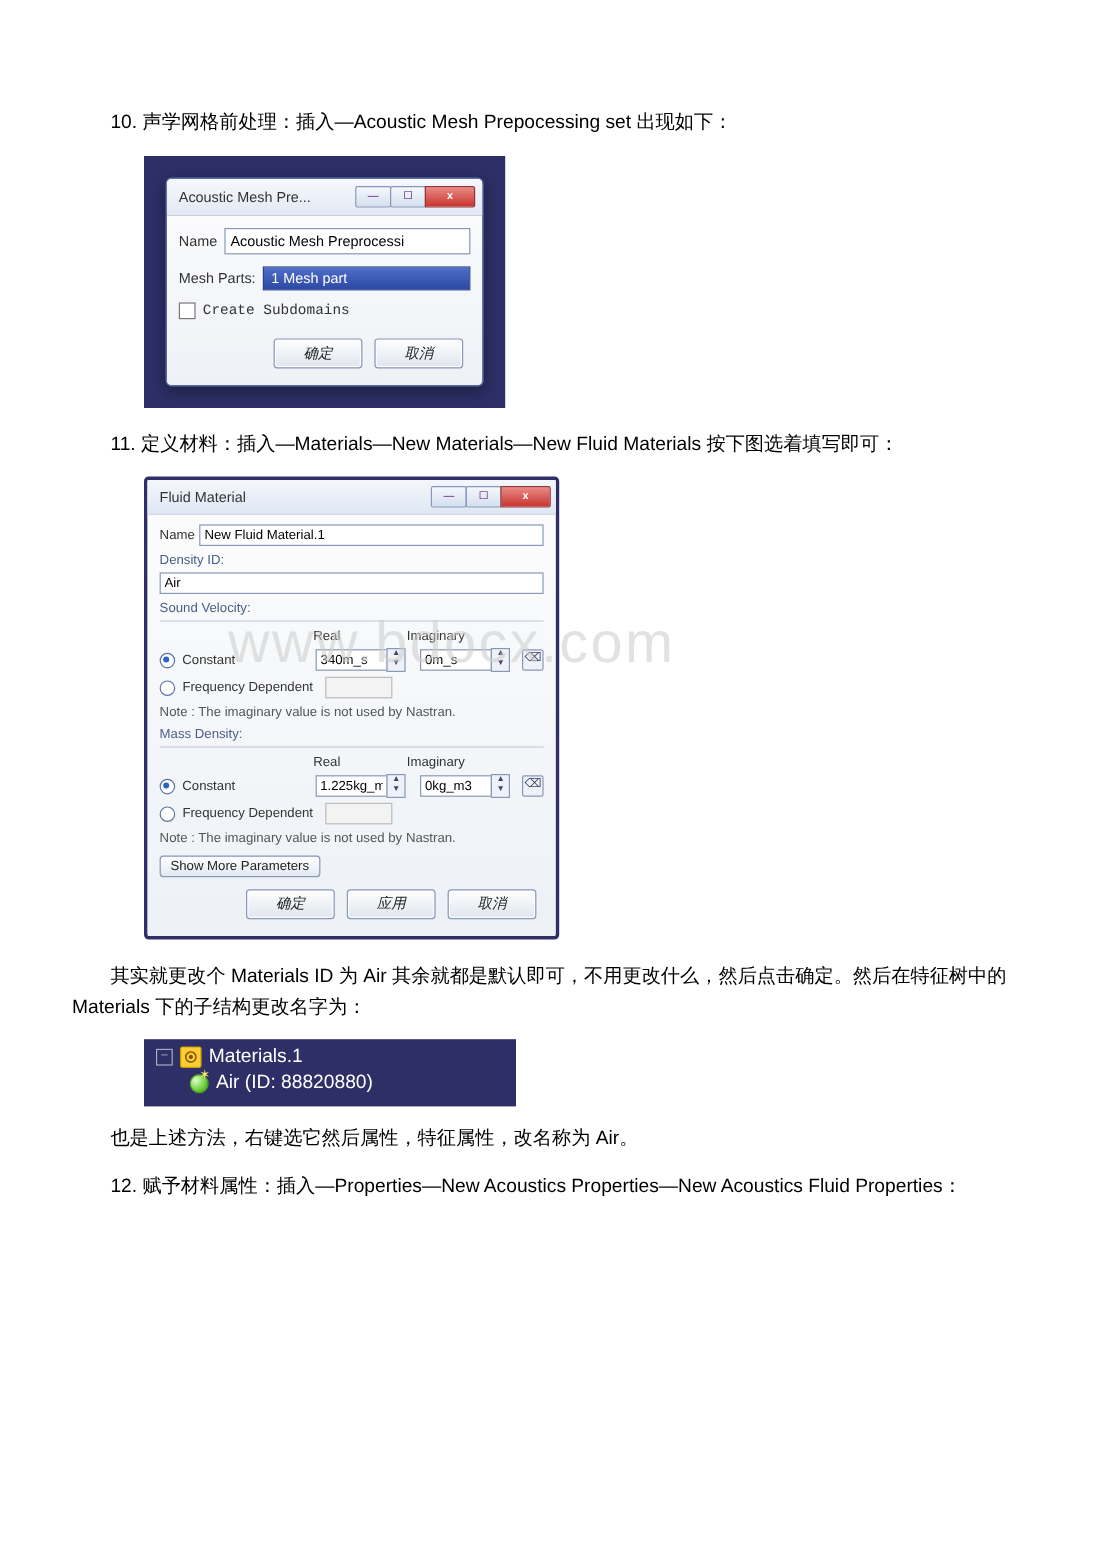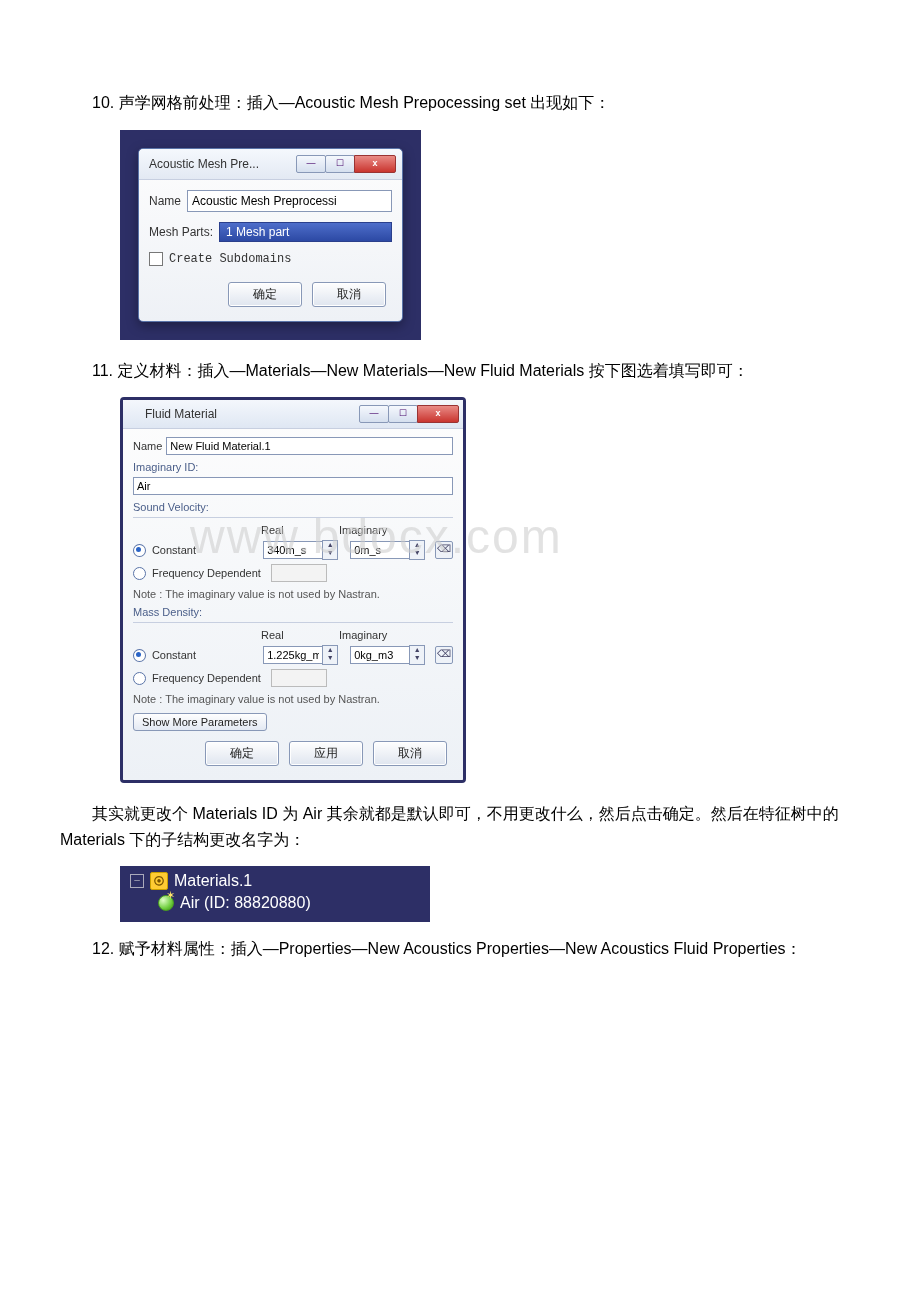--- a/index.html
+++ b/index.html
@@ -98,21 +98,21 @@
     color:#fff;
     border:1px solid #2a3f8c;
     padding:2px 6px;
     font-size:12px;
   }
   .chk { display:flex; align-items:center; gap:6px; margin:6px 0 12px 0;font-family:Liberation Mono, monospace;}
   .chkbox {
     width:12px;height:12px;border:1px solid #777;background:#fff;
   }
   .dlg-btnrow {
-    display:flex; justify-content:flex-end; gap:10px; padding:4px 6px 8px 6px;
+    display:flex; justify-content:flex-end; gap:10px; padding:4px 6px 8px 6px;font-style:italic;
   }
   .dlg-btn {
     min-width:56px;
     border:1px solid #8898b7;
     background:linear-gradient(#fefefe,#dfe5ef);
     border-radius:3px;
     padding:3px 8px;
     font-size:12px;
     color:#222;
     text-align:center;
@@ -127,21 +127,21 @@
     border-radius: 4px;
     position: relative;
   }
   .dlg2 {
     background: linear-gradient(#fdfdfd,#edf1f6);
     border-radius: 2px;
   }
   .dlg2-titlebar {
     display:flex;align-items:center;
     background: linear-gradient(#f4f7fc,#dfe7f3);
-    padding:5px 4px 5px 22px;
+    padding:5px 4px 5px 10px;
     font-size:12px;color:#333;
     border-bottom:1px solid #c7cfe0;
   }
   .dlg2-body {
     padding: 8px 10px 6px 10px;
     font-size:11px;
     color:#333;
   }
   .dlg2-row { display:flex; align-items:center; gap:4px; margin-bottom:4px;}
   .dlg2 input[type=text]{
@@ -272,21 +272,21 @@
             <div class="winbtn">—</div>
             <div class="winbtn">☐</div>
             <div class="winbtn close">x</div>
           </div>
         </div>
         <div class="dlg2-body">
           <div class="dlg2-row">
             <span>Name</span>
             <input type="text" style="flex: 1 1 0%;" value="New Fluid Material.1">
           </div>
-          <div class="fieldset-label">Imaginary ID:</div>
+          <div class="fieldset-label">Density ID:</div>
           <div class="dlg2-row">
             <input type="text" style="flex: 1 1 0%;" value="Air">
           </div>
 
           <div class="fieldset-label">Sound Velocity:</div>
           <div class="group">
             <div class="colheads">
               <span class="sp"></span>
               <span class="c">Real</span>
               <span class="c">Imaginary</span>
@@ -359,16 +359,17 @@
       <div class="joiner">–</div>
       <div class="tree-icon1">⦿</div>
       <span>Materials.1</span>
     </div>
     <div class="tree-row sub">
       <div class="tree-icon2"></div>
       <span>Air (ID: 88820880)</span>
     </div>
   </div>
 
+  <p class="para">也是上述方法，右键选它然后属性，特征属性，改名称为 Air。</p>
 
   <p class="para">12. 赋予材料属性：插入—Properties—New Acoustics Properties—New Acoustics Fluid Properties：</p>
 
 </div>
 
 </body></html>

